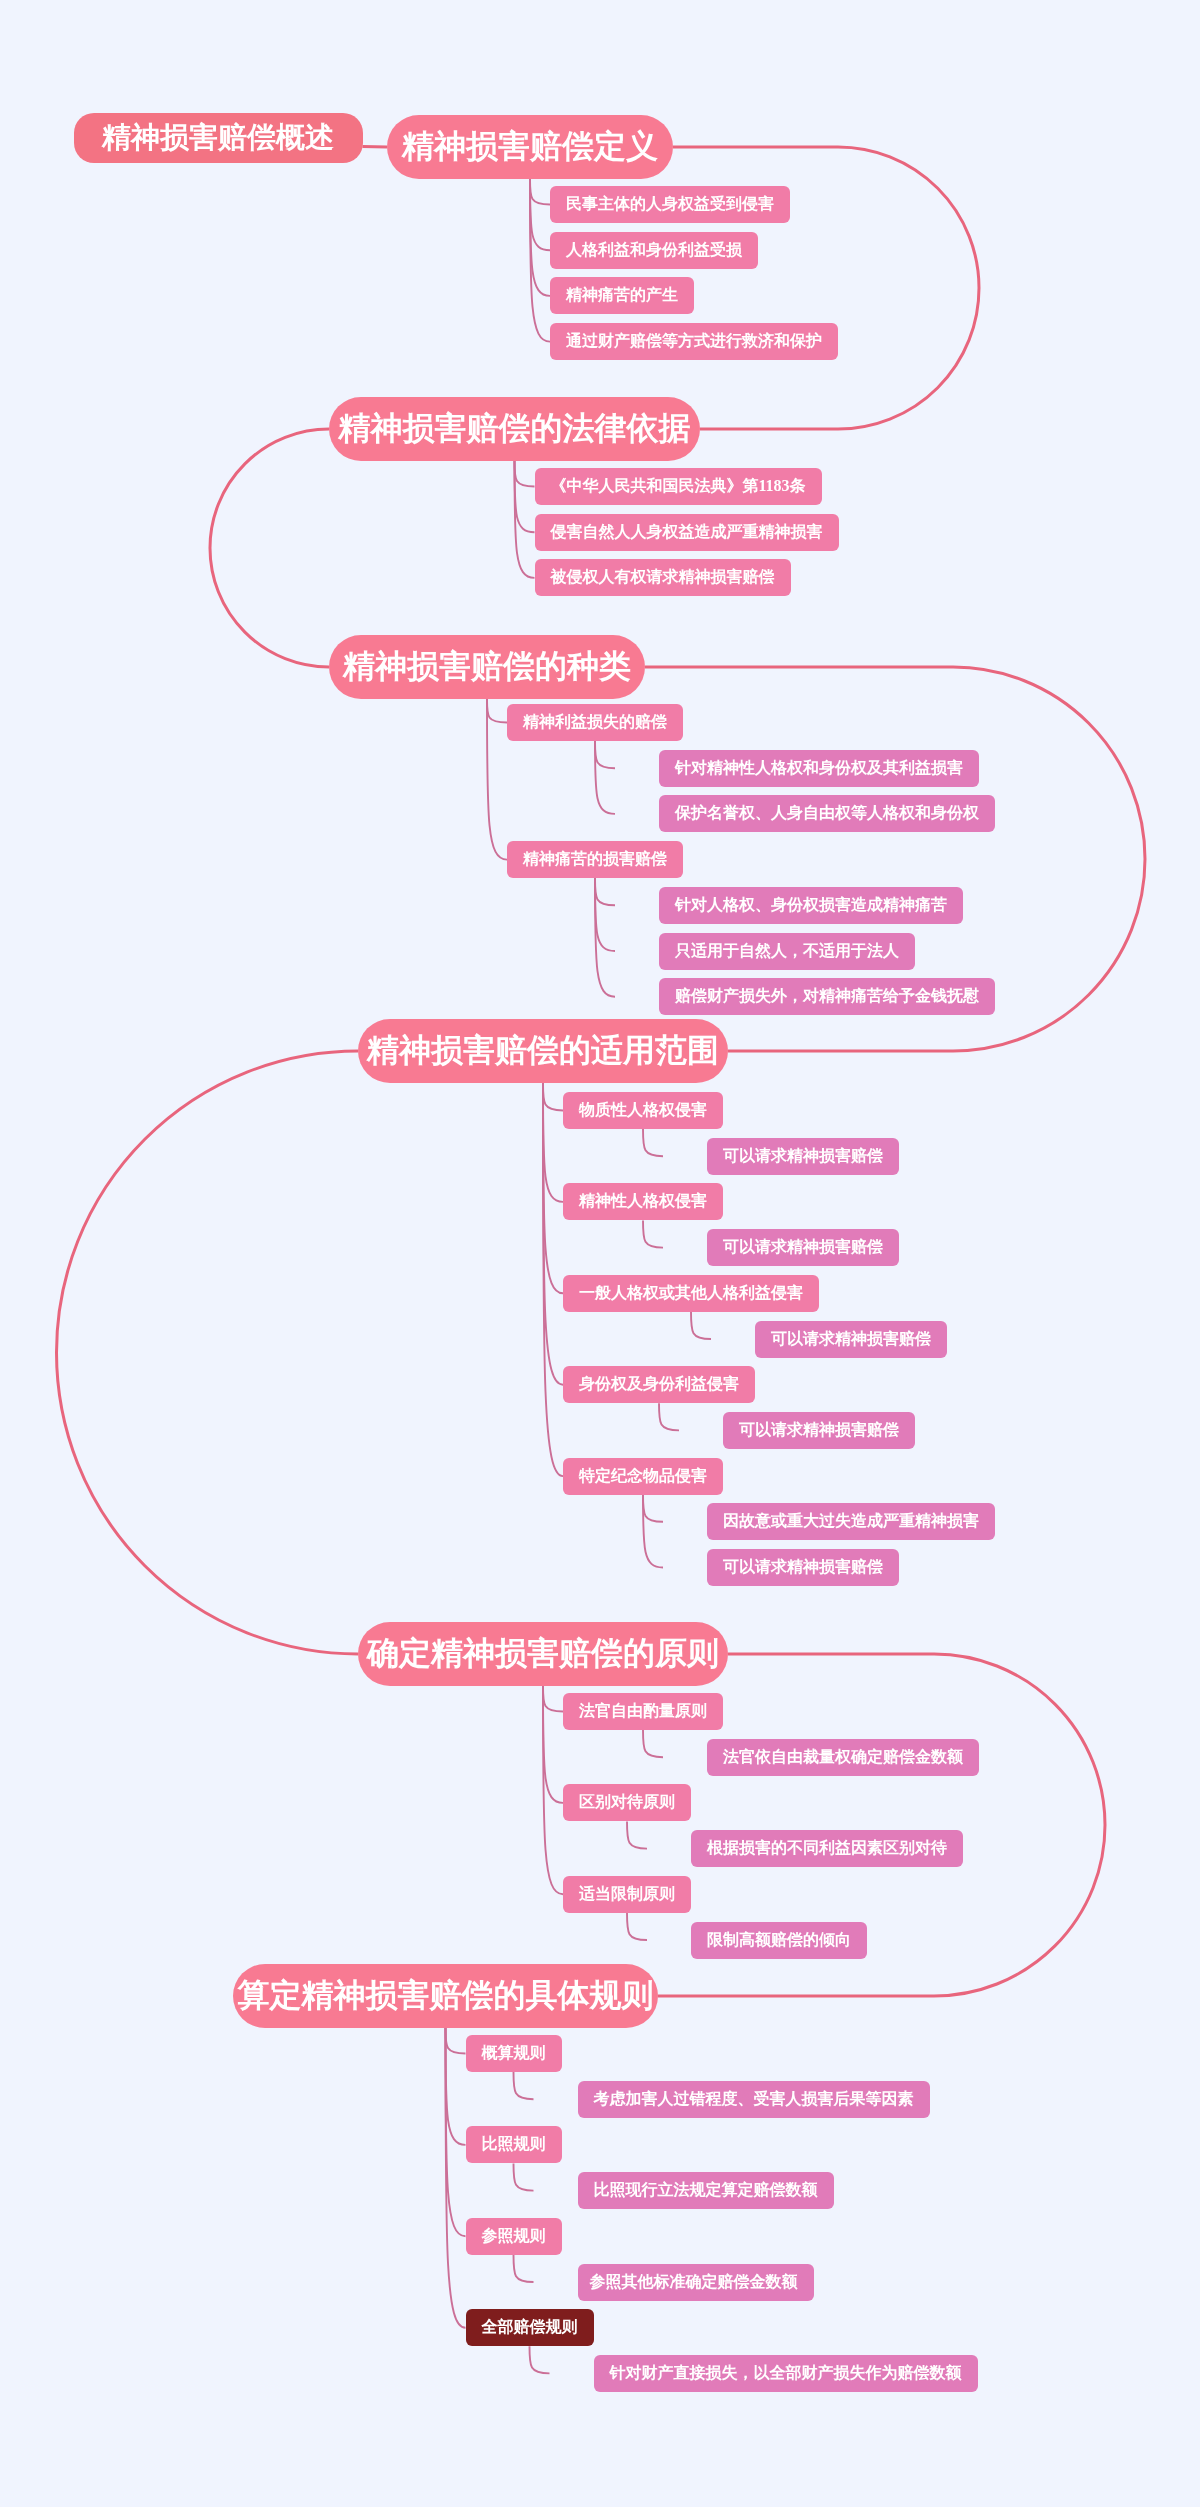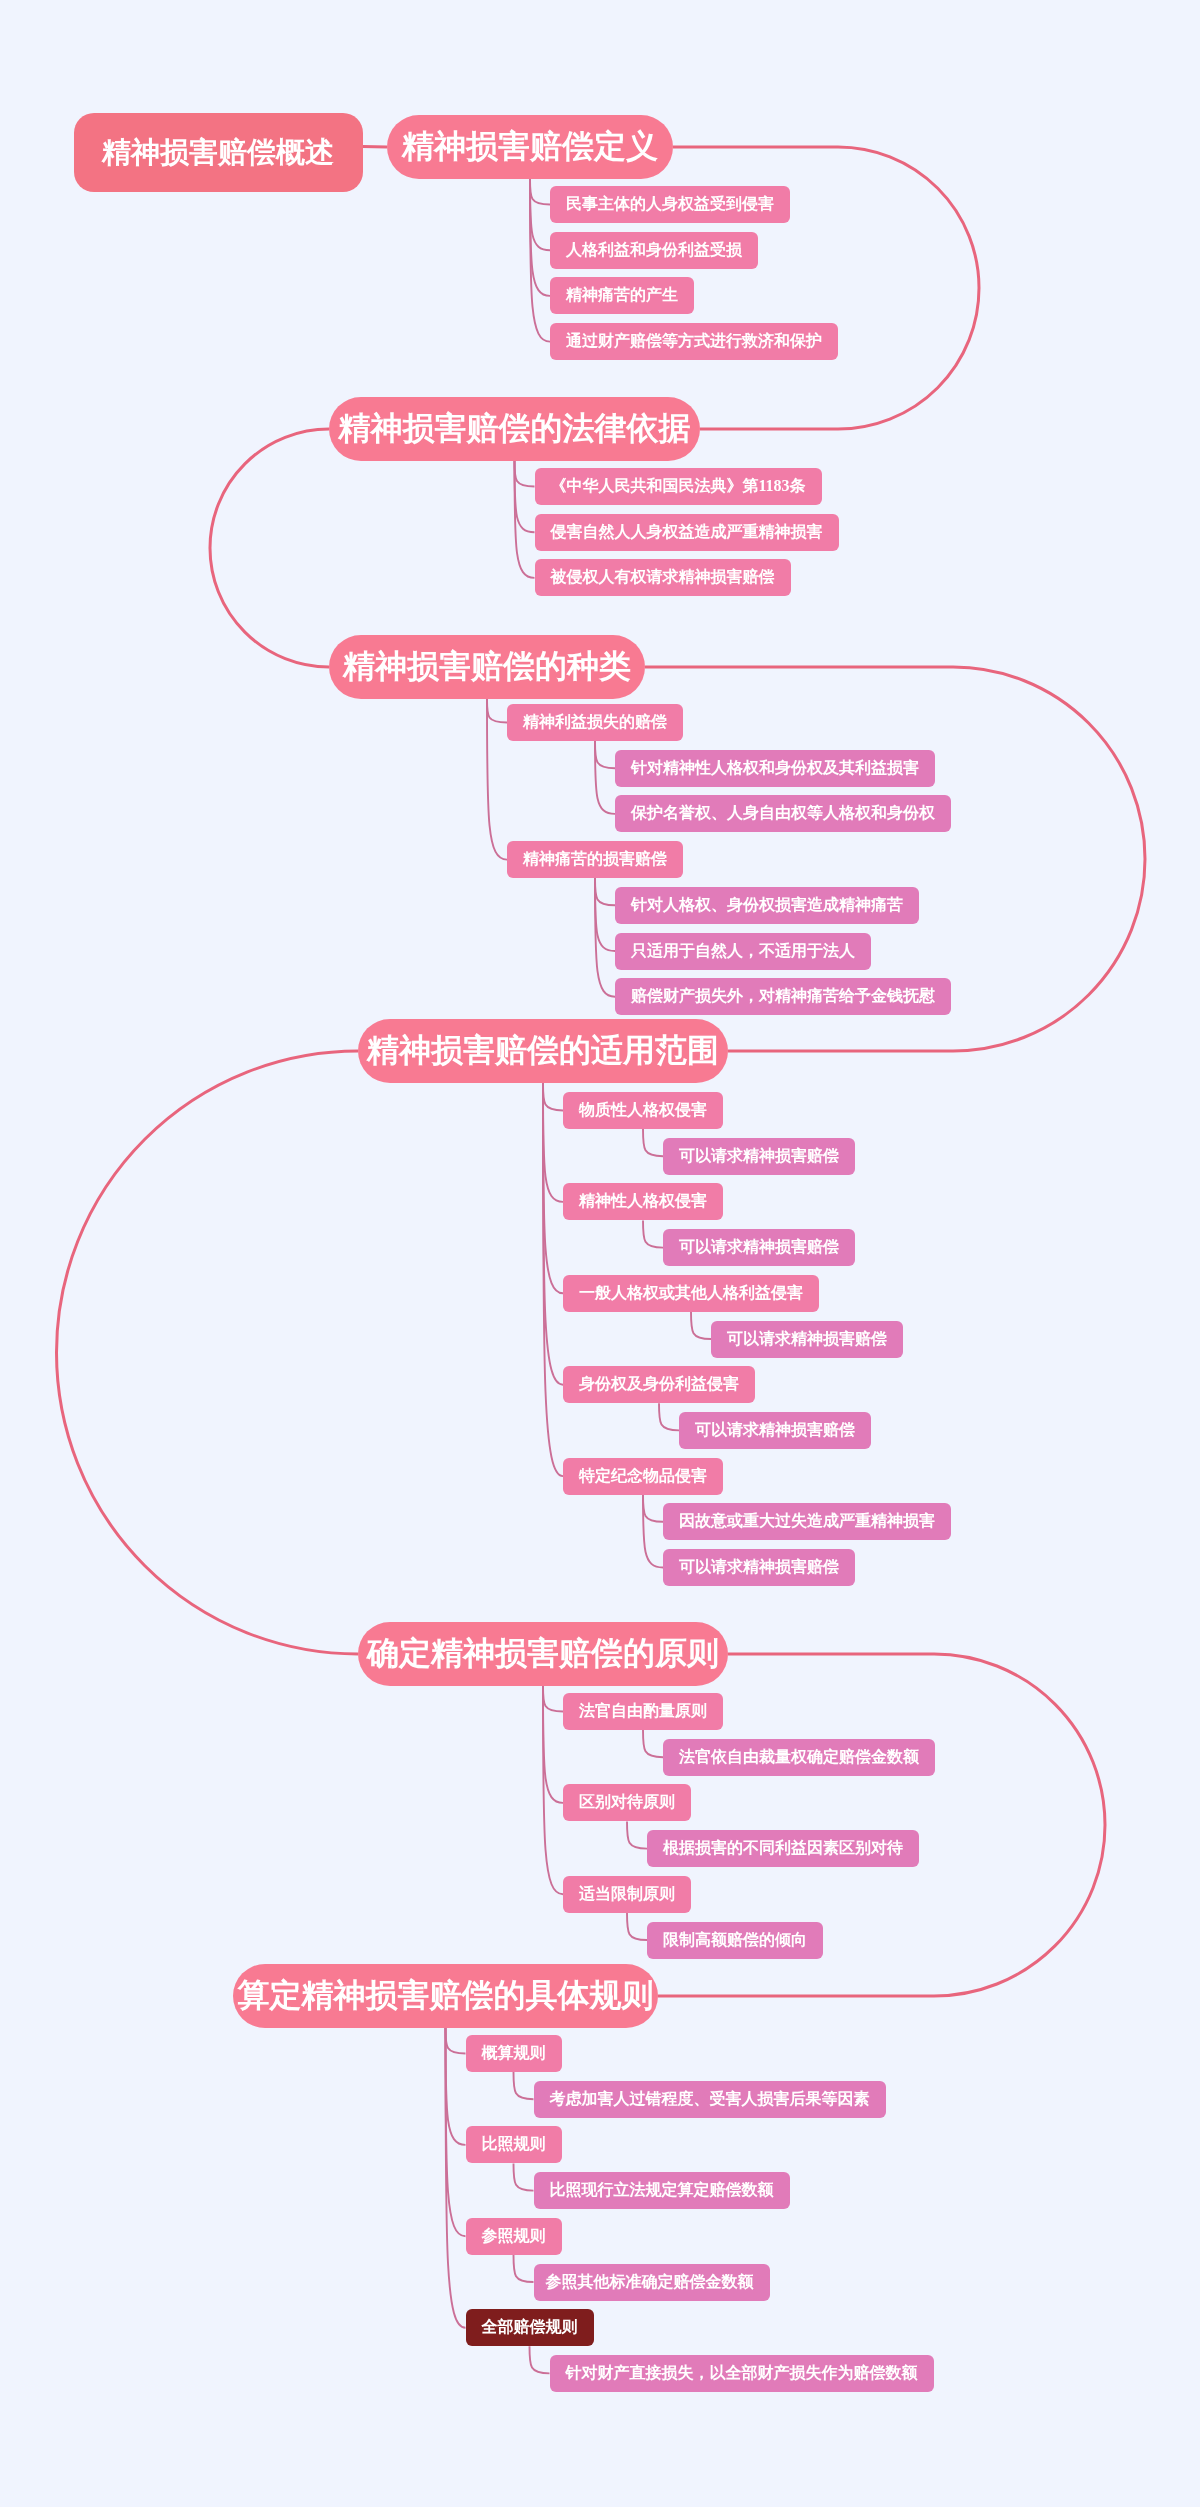--- a/index.html
+++ b/index.html
@@ -2,24 +2,24 @@
 <html><head>
 <meta charset="utf-8">
 <style>
   html,body{margin:0;padding:0;}
   body{width:1200px;height:2507px;background:#f0f4fe;
        font-family:"Liberation Serif",serif;overflow:hidden;position:relative;}
   #stage{position:absolute;left:0;top:0;width:1200px;height:2507px;}
   svg#links{position:absolute;left:0;top:0;width:1200px;height:2507px;}
   .node{position:absolute;display:flex;align-items:center;box-sizing:border-box;
         color:#fff;white-space:nowrap;font-weight:bold;letter-spacing:0px;}
-  .lvl0{background:#f37383;border-radius:20px;font-size:29px;padding:0 28px;height:79px;justify-content:center;}
+  .lvl0{background:#f37383;border-radius:20px;font-size:29px;padding:0 28px;height:50px;justify-content:center;}
   .lvl1{background:#f87a92;border-radius:32px;font-size:32px;padding:0 32px;height:64px;}
   .lvl2{background:#f17ca7;border-radius:6px;font-size:16px;padding:0 16px;height:37px;text-align:center;}
-  .lvl3{background:#e17bb9;border-radius:6px;font-size:16px;padding:0 16px;height:37px;}
+  .lvl3{background:#e17bb9;border-radius:6px;font-size:16px;padding:0 16px;height:37px;margin-left:44px;}
 </style>
 </head>
 <body style="background: rgb(240, 244, 254);">
 
 <div id="stage">
   <svg id="links" viewBox="0 0 1200 2507">
       <path d="M 362.5 146.5 L 387 147" fill="none" stroke="#e8657d" stroke-width="3" stroke-linecap="butt"></path>
       <path d="M 673 147 L 838 147 A 141 141 0 0 1 838 429 L 700 429" fill="none" stroke="#e8657d" stroke-width="3" stroke-linecap="butt"></path>
       <path d="M 329 429 L 329 429 A 119 119 0 0 0 329 667 L 329 667" fill="none" stroke="#e8657d" stroke-width="3" stroke-linecap="butt"></path>
       <path d="M 645 667 L 953 667 A 192 192 0 0 1 953 1051 L 728 1051" fill="none" stroke="#e8657d" stroke-width="3" stroke-linecap="butt"></path>

